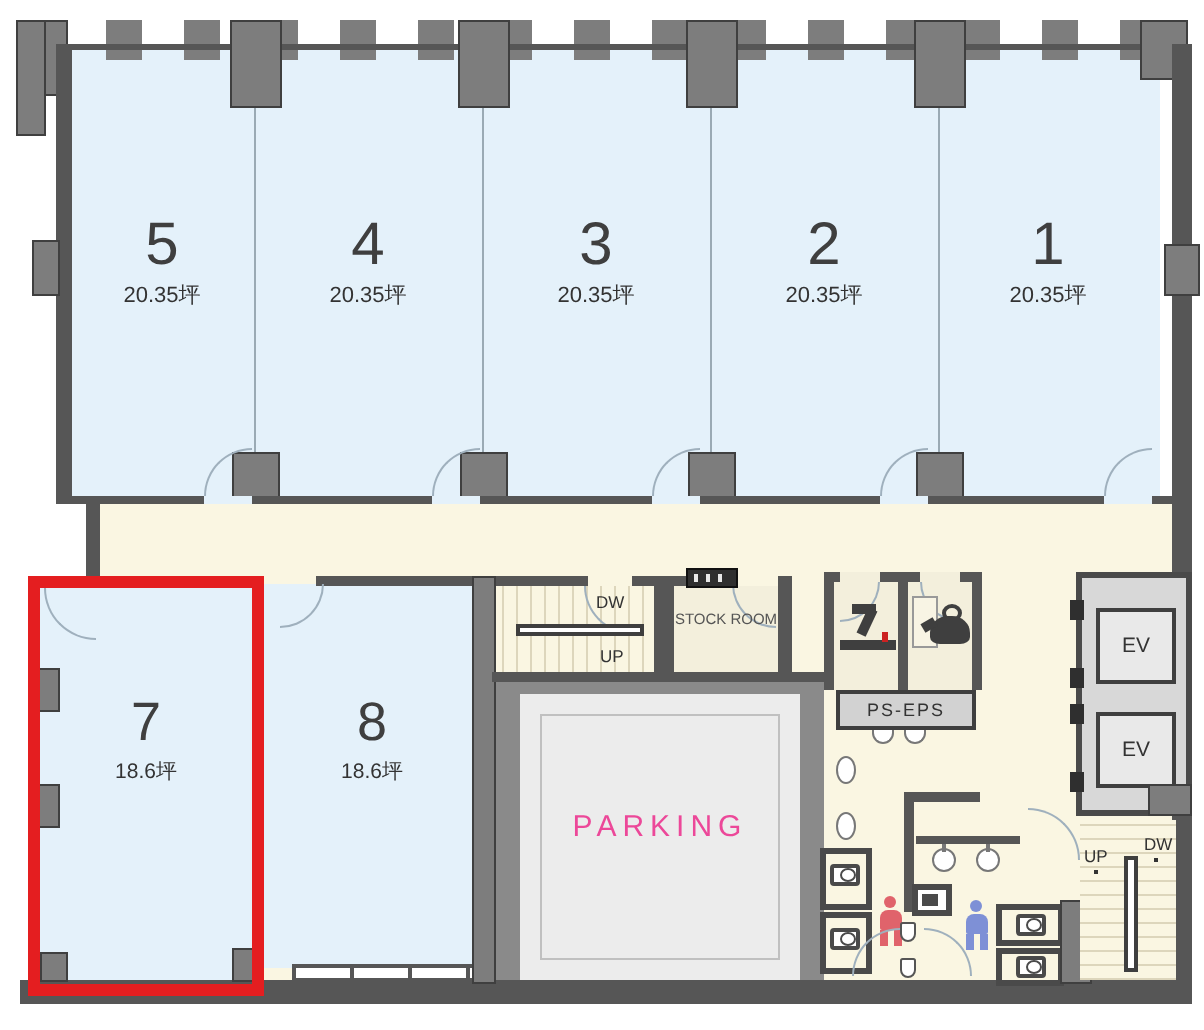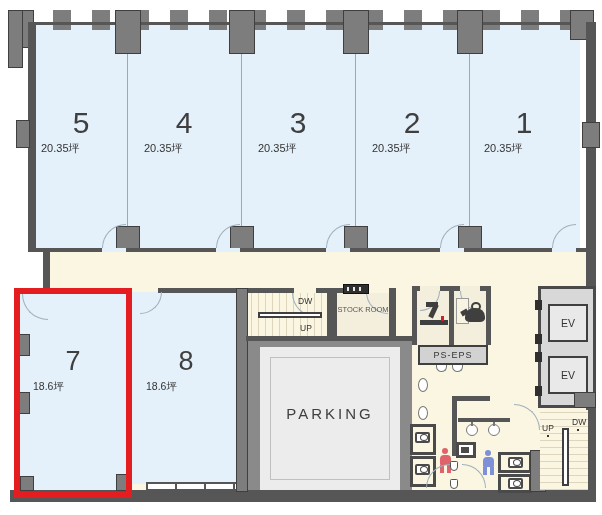--- a/index.html
+++ b/index.html
@@ -14,21 +14,21 @@
   .arc-tl{border-top:1px solid #9fb0bd;border-left:1px solid #9fb0bd;border-top-left-radius:100% 100%;}
   .arc-tr{border-top:1px solid #9fb0bd;border-right:1px solid #9fb0bd;border-top-right-radius:100% 100%;}
   .arc-bl{border-bottom:1px solid #9fb0bd;border-left:1px solid #9fb0bd;border-bottom-left-radius:100% 100%;}
   .arc-br{border-bottom:1px solid #9fb0bd;border-right:1px solid #9fb0bd;border-bottom-right-radius:100% 100%;}
   .mullions{position:absolute;background:repeating-linear-gradient(90deg,#7d7d7d 0 18px,rgba(0,0,0,0) 18px 39px);}
   .treads-v{position:absolute;background:repeating-linear-gradient(90deg,#ddd6bc 0 1px,rgba(0,0,0,0) 1px 7px);}
   .treads-h{position:absolute;background:repeating-linear-gradient(0deg,#ddd6bc 0 1px,rgba(0,0,0,0) 1px 7px);}
   .window-band{position:absolute;background:repeating-linear-gradient(90deg,#565656 0 2px,#ffffff 2px 29px);
                border-top:2px solid #565656;border-bottom:2px solid #565656;box-sizing:border-box;}
   .unit-num{position:absolute;color:#3f3f3f;font-size:30px;text-align:center;line-height:1;}
-  .unit-area{position:absolute;color:#333;font-size:11px;text-align:left;line-height:1;}
+  .unit-area{position:absolute;color:#333;font-size:11px;text-align:center;line-height:1;}
   .num-sm{font-size:27px;}
   .room-label{position:absolute;color:#4a4a4a;text-align:center;}
   .handrail{position:absolute;background:#fff;border:2px solid #3f3f3f;box-sizing:border-box;}
   .stair-label{position:absolute;color:#333;font-size:8.5px;line-height:1;}
   .toilet{position:absolute;width:15px;height:11px;border:2px solid #4a4a4a;border-radius:2px;background:#fff;box-sizing:border-box;}
   .toilet::after{content:"";position:absolute;right:0px;top:0px;width:6px;height:5px;border:1.5px solid #4a4a4a;border-radius:50%;}
   .stall{position:absolute;border:3px solid #4a4a4a;background:#faf6e2;box-sizing:border-box;}
   .cbasin{position:absolute;width:12px;height:12px;border:1.5px solid #777;border-radius:50%;background:#fff;box-sizing:border-box;}
   .cbasin::after{content:"";position:absolute;left:4px;top:-3px;width:2px;height:4px;background:#777;}
   .obasin{position:absolute;width:10px;height:14px;border:1.5px solid #777;border-radius:50%;background:#fff;box-sizing:border-box;}
@@ -150,21 +150,21 @@
   <div class="wall" style="left:389px;top:288px;width:7px;height:57px;"></div>
   <div class="wall" style="left:337px;top:288px;width:28px;height:5px;"></div>
   <div class="arc arc-bl" style="left:366px;top:292px;width:22px;height:22px;"></div>
   <div class="chute" style="left:343px;top:284px;width:26px;height:10px;"></div>
   <div class="room-label" style="left:337px;top:305px;width:52px;font-size:7.5px;line-height:1.3;color:#555;">STOCK ROOM</div>
 
   <div class="abs" style="left:248px;top:341px;width:164px;height:149px;background:#8a8a8a;"></div>
   <div class="wall" style="left:246px;top:336px;width:174px;height:5px;"></div>
   <div class="abs" style="left:260px;top:347px;width:140px;height:143px;background:#ececec;"></div>
   <div class="inner-border" style="left:270px;top:357px;width:120px;height:123px;"></div>
-  <div class="room-label" style="left:264px;top:405px;width:132px;font-size:15px;letter-spacing:3px;color:#404040;">PARKING</div>
+  <div class="room-label" style="left:264px;top:405px;width:132px;font-size:15px;letter-spacing:3px;color:#ec4899;">PARKING</div>
 
   <div class="wall" style="left:412px;top:286px;width:5px;height:59px;"></div>
   <div class="cream" style="left:417px;top:291px;width:32px;height:54px;background:#f3efdc;"></div>
   <div class="cream" style="left:454px;top:291px;width:32px;height:54px;background:#f3efdc;"></div>
   <div class="wall" style="left:412px;top:286px;width:79px;height:5px;"></div>
   <div class="cream" style="left:420px;top:286px;width:20px;height:5px;background:#f3efdc;"></div>
   <div class="cream" style="left:460px;top:286px;width:20px;height:5px;background:#f3efdc;"></div>
   <div class="arc arc-br" style="left:420px;top:291px;width:20px;height:20px;"></div>
   <div class="arc arc-bl" style="left:460px;top:291px;width:20px;height:20px;"></div>
   <div class="wall" style="left:449px;top:286px;width:5px;height:59px;"></div>

